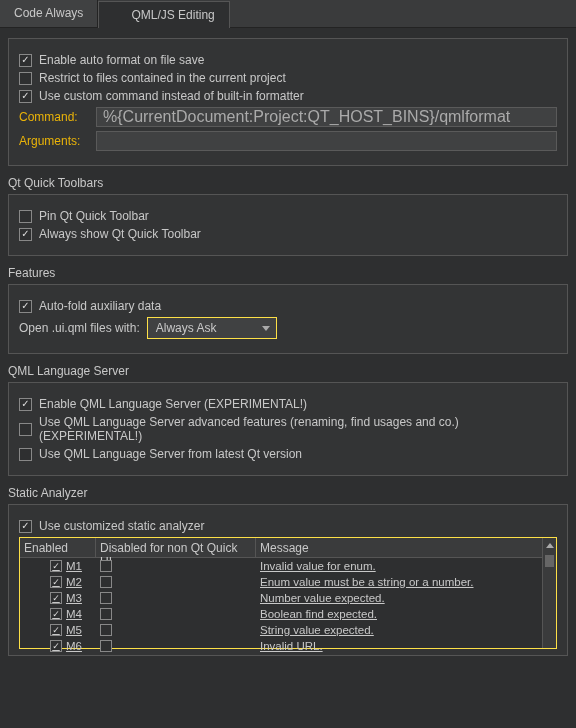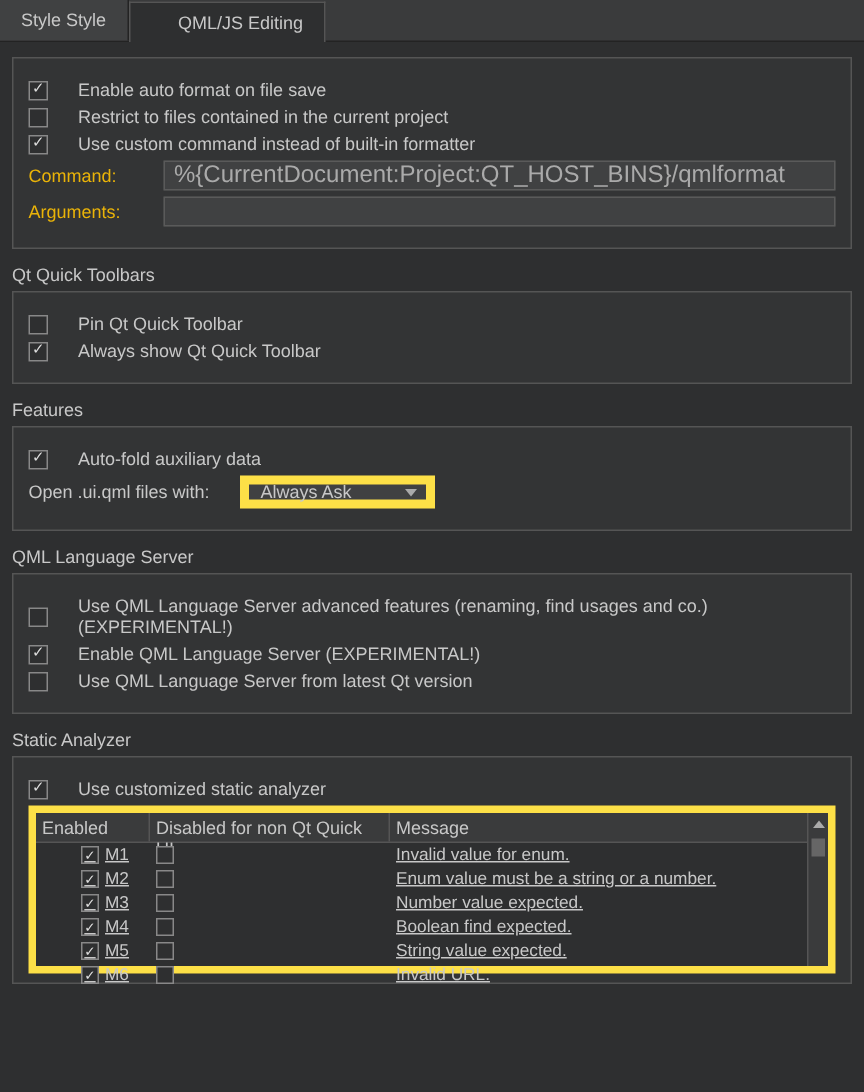--- a/index.html
+++ b/index.html
@@ -39,21 +39,21 @@
   .group-box {
     border: 1px solid #555;
     background: #333435;
     padding: 10px 10px;
     margin-bottom: 6px;
   }
   .row {
     display: flex;
     align-items: center;
     margin: 4px 0;
-    gap: 20px;
+    gap: 7px;
   }
   .checkbox {
     width: 13px;
     height: 13px;
     border: 1px solid #888;
     background: #2e2f30;
     display: inline-flex;
     align-items: center;
     justify-content: center;
     flex-shrink: 0;
@@ -72,38 +72,38 @@
     background: #404142;
     border: 1px solid #5a5a5a;
     color: #aaa;
     height: 20px;
     padding: 0 6px;
     font-size: 16px;
     font-family: inherit;
   }
   .combo {
     background: #404142;
-    border: 6px solid #fde047;
+    border: 1px solid #fde047;
     color: #c8c8c8;
     height: 22px;
     width: 130px;
     display: flex;
     align-items: center;
     justify-content: space-between;
     padding: 0 6px 0 8px;
     cursor: pointer;
   }
   .combo .arrow {
     width: 0; height: 0;
     border-left: 4px solid transparent;
     border-right: 4px solid transparent;
     border-top: 5px solid #aaa;
   }
   .table-wrap {
-    border: 5px solid #fde047;
+    border: 1px solid #fde047;
     position: relative;
     height: 112px;
     background: #2e2f30;
   }
   .table-header {
     display: flex;
     background: #3a3b3c;
     border-bottom: 1px solid #555;
     height: 20px;
     color: #c8c8c8;
@@ -158,21 +158,21 @@
     content:""; width:0;height:0;
     border-left:4px solid transparent;border-right:4px solid transparent;
     border-bottom:5px solid #aaa;
   }
   .scroll-arrow.down { bottom: 0; }
 </style>
 </head>
 <body>
 
 <div class="tabs">
-  <div class="tab inactive">Style Style</div>
+  <div class="tab inactive">Code Always</div>
   <div class="tab active">QML/JS Editing</div>
 </div>
 
 <div class="content">
 
   <div class="group-box">
     <div class="row">
       <span class="checkbox checked"></span>
       <span class="check-label">Enable auto format on file save</span>
     </div>
@@ -217,26 +217,26 @@
       <div class="combo">
         <span>Always Ask</span>
         <span class="arrow"></span>
       </div>
     </div>
   </div>
 
   <div class="group-title">QML Language Server</div>
   <div class="group-box">
     <div class="row">
+      <span class="checkbox checked"></span>
+      <span class="check-label">Enable QML Language Server (EXPERIMENTAL!)</span>
+    </div>
+    <div class="row">
       <span class="checkbox"></span>
       <span class="check-label">Use QML Language Server advanced features (renaming, find usages and co.) (EXPERIMENTAL!)</span>
-    </div>
-    <div class="row">
-      <span class="checkbox checked"></span>
-      <span class="check-label">Enable QML Language Server (EXPERIMENTAL!)</span>
     </div>
     <div class="row">
       <span class="checkbox"></span>
       <span class="check-label">Use QML Language Server from latest Qt version</span>
     </div>
   </div>
 
   <div class="group-title">Static Analyzer</div>
   <div class="group-box" style="padding-bottom:6px;">
     <div class="row">

